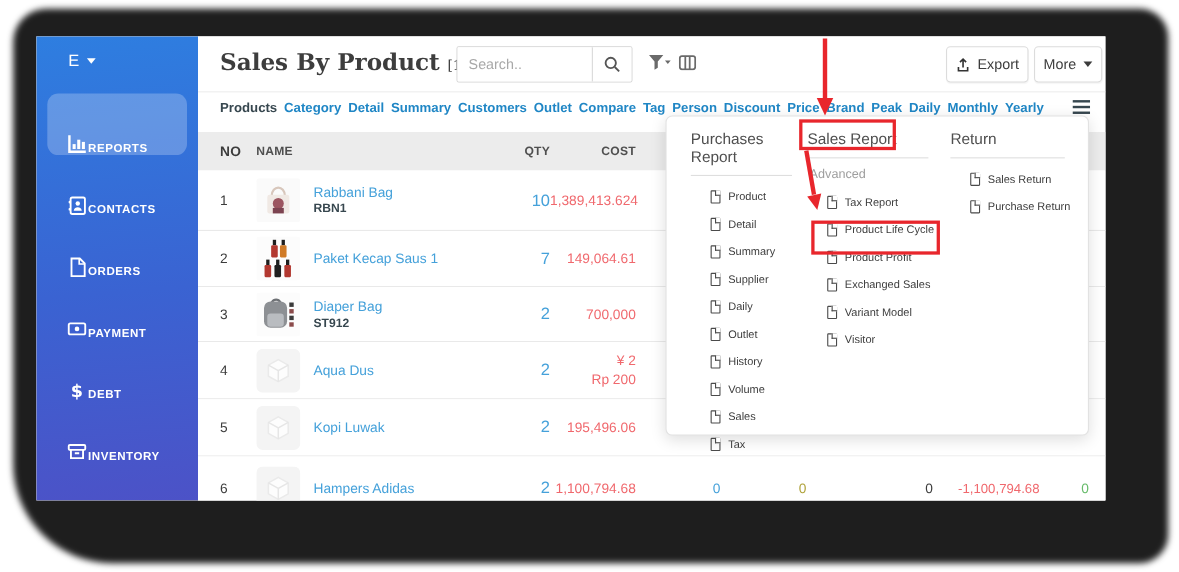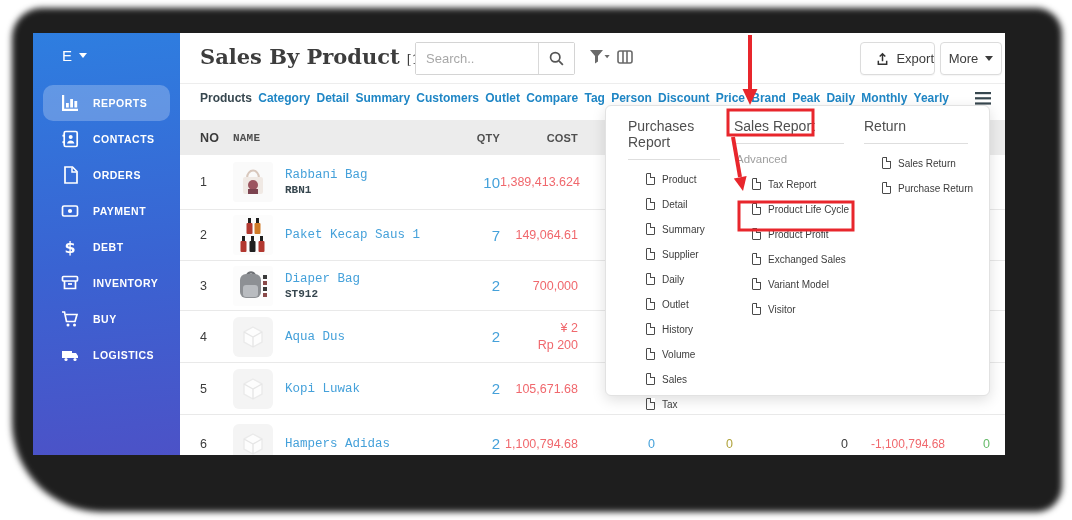--- a/index.html
+++ b/index.html
@@ -16,21 +16,21 @@
          background:#fff; overflow:hidden; display:flex; }
 
   
   .sidebar { width:147px; flex:0 0 147px; height:100%;
              background:linear-gradient(175deg,#2e7ee0 0%,#3a63d2 55%,#4c52c7 100%); }
   .brand { height:44px; display:flex; align-items:center; padding-left:29px; gap:7px;
            color:#fff; font-size:15px; cursor:pointer; }
   .caret-down { width:0; height:0; border-left:4px solid transparent; border-right:4px solid transparent;
                 border-top:5px solid #fff; display:inline-block; }
   .nav { margin-top:8px; }
-  .nav-item { height:36px; display:flex; align-items:center; gap:13px; padding-left:27px;
+  .nav-item { height:56px; display:flex; align-items:flex-end; padding-left:27px;
               color:#fff; cursor:pointer; }
   .nav-item.active { background:rgba(255,255,255,.24); border-radius:10px; margin:0 10px; padding-left:17px; }
   .nav-ic { width:20px; height:20px; display:inline-flex; }
   .nav-label { font-size:10.5px; font-weight:bold; letter-spacing:.5px; }
 
   
   .main { position:relative; flex:1; background:#fff; }
   .topbar { position:relative; height:51px; border-bottom:1px solid #ededed; }
   .title-wrap { position:absolute; left:20px; top:11px; display:flex; align-items:baseline; gap:7px;
                 font-family:"DejaVu Serif", serif; color:#3d3d3d; }
@@ -42,39 +42,39 @@
   .search-group input::placeholder { color:#a8a8a8; }
   .search-btn { width:36px; border:none; border-left:1px solid #d9d9d9; background:#fff;
                 display:flex; align-items:center; justify-content:center; cursor:pointer; }
   .tool-ic { position:absolute; top:17px; cursor:pointer; display:inline-flex; }
   .tool-funnel { left:410px; }
   .tool-columns { left:437px; }
   .btn { position:absolute; top:9px; height:33px; background:#fff; border:1px solid #dcdcdc;
          border-radius:4px; font-size:13px; color:#3c3c3c; display:flex; align-items:center;
          justify-content:center; gap:7px; cursor:pointer; box-shadow:0 1px 1px rgba(0,0,0,.04);
          font-family:"Liberation Sans", sans-serif; }
-  .btn-export { left:680px; width:75px;justify-content:flex-end; }
+  .btn-export { left:680px; width:75px; }
   .btn-more { left:760px; width:62px; }
   .btn .caret-down { border-top-color:#3c3c3c; }
 
   
   .tabs { position:relative; height:36px; padding:7px 56px 0 20px; display:flex; justify-content:space-between; }
   .tab { font-size:12px; font-weight:bold; color:#1f86c5; cursor:pointer; white-space:nowrap; position:relative; }
   .tab.active { color:#37474f; }
   .tab.active::after { content:""; position:absolute; left:-2px; right:-2px; bottom:-7px; height:2.5px; background:#4a5560; }
   .tabs-menu { position:absolute; right:14px; top:7px; cursor:pointer; }
 
   
   .table { position:absolute; top:87px; left:0; right:0; }
   .thead { height:35px; background:#ececec; display:flex; align-items:center; padding-left:20px;
            font-size:11px; font-weight:bold; color:#4f4f4f; letter-spacing:.2px; }
   .tr { display:flex; align-items:center; padding-left:20px; border-bottom:1px solid #e9e9e9; background:#fff; }
   .td, .th { flex:0 0 auto; }
   .c-no   { width:33px;  font-size:12.5px; color:#3c3c3c; }
-  .c-name { width:190px; display:flex; align-items:center; gap:12px;font-family:Liberation Mono, monospace; }
+  .c-name { width:190px; display:flex; align-items:center; gap:12px; }
   .c-qty  { width:77px;  text-align:right; }
   .c-cost { width:78px;  text-align:right; }
   .c-x1 { width:77px; text-align:right; } .c-x2 { width:78px; text-align:right; }
   .c-x3 { width:115px; text-align:right; } .c-x4 { width:97px; text-align:right; }
   .c-x5 { width:45px; text-align:right; }
   .thumb { width:40px; height:40px; flex:0 0 40px; display:inline-flex; cursor:pointer; }
   .nm { display:flex; flex-direction:column; gap:2px; }
   .plink { font-size:12.5px; color:#45a1da; text-decoration:none; cursor:pointer; }
   .sku { font-size:11px; font-weight:bold; color:#37474f; }
   .sku:empty { display:none; }
@@ -410,21 +410,21 @@
                   <path d="M20 10l9 5v10l-9 5-9-5V15z" fill="#fdfdfd" stroke="#eaeaea" stroke-width="1.4"></path>
                   <path d="M11 15l9 5 9-5M20 20v10" stroke="#e6e6e6" stroke-width="1.4" fill="none"></path>
                 </svg>
               </span>
             <span class="nm">
                 <a class="plink">Kopi Luwak</a>
               </span>
           </span>
           <span class="td c-qty qty-v">2</span>
           <span class="td c-cost cost-v">
-              <span>105,671.68</span>
+              <span>195,496.06</span>
             </span>
           <span class="td c-x1"></span>
             <span class="td c-x2"></span>
             <span class="td c-x3"></span>
             <span class="td c-x4"></span>
             <span class="td c-x5"></span>
         </div>
 
         <div class="tr" style="height:58px">
           <span class="td c-no">6</span>

